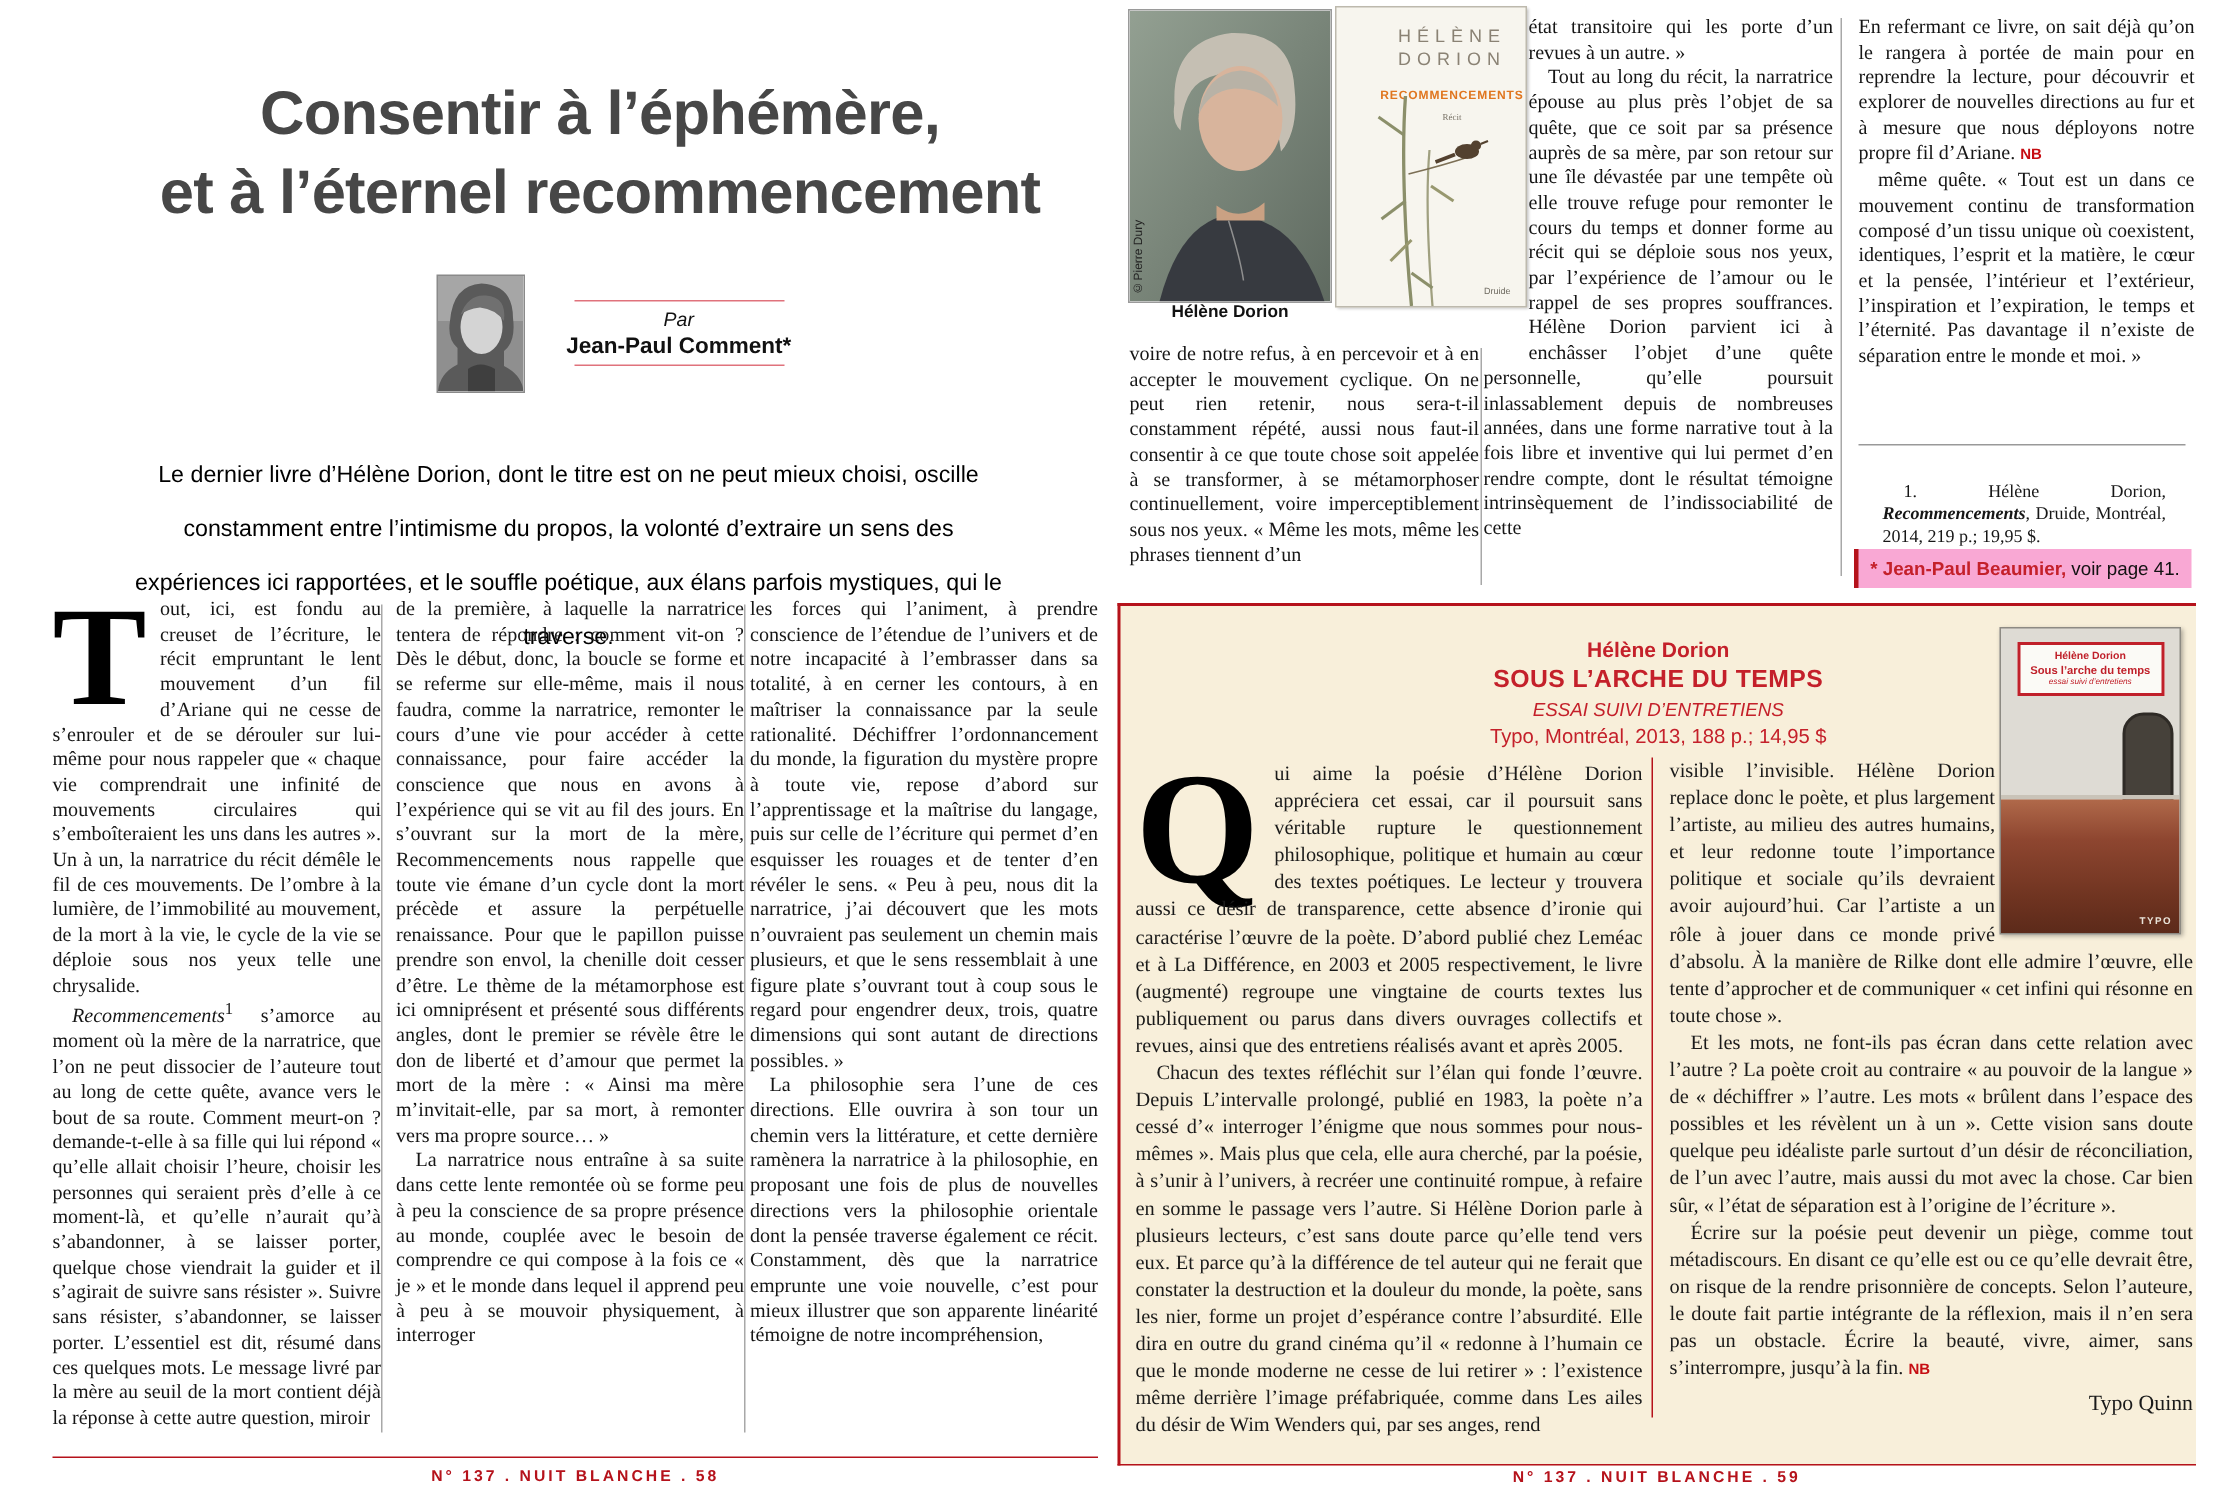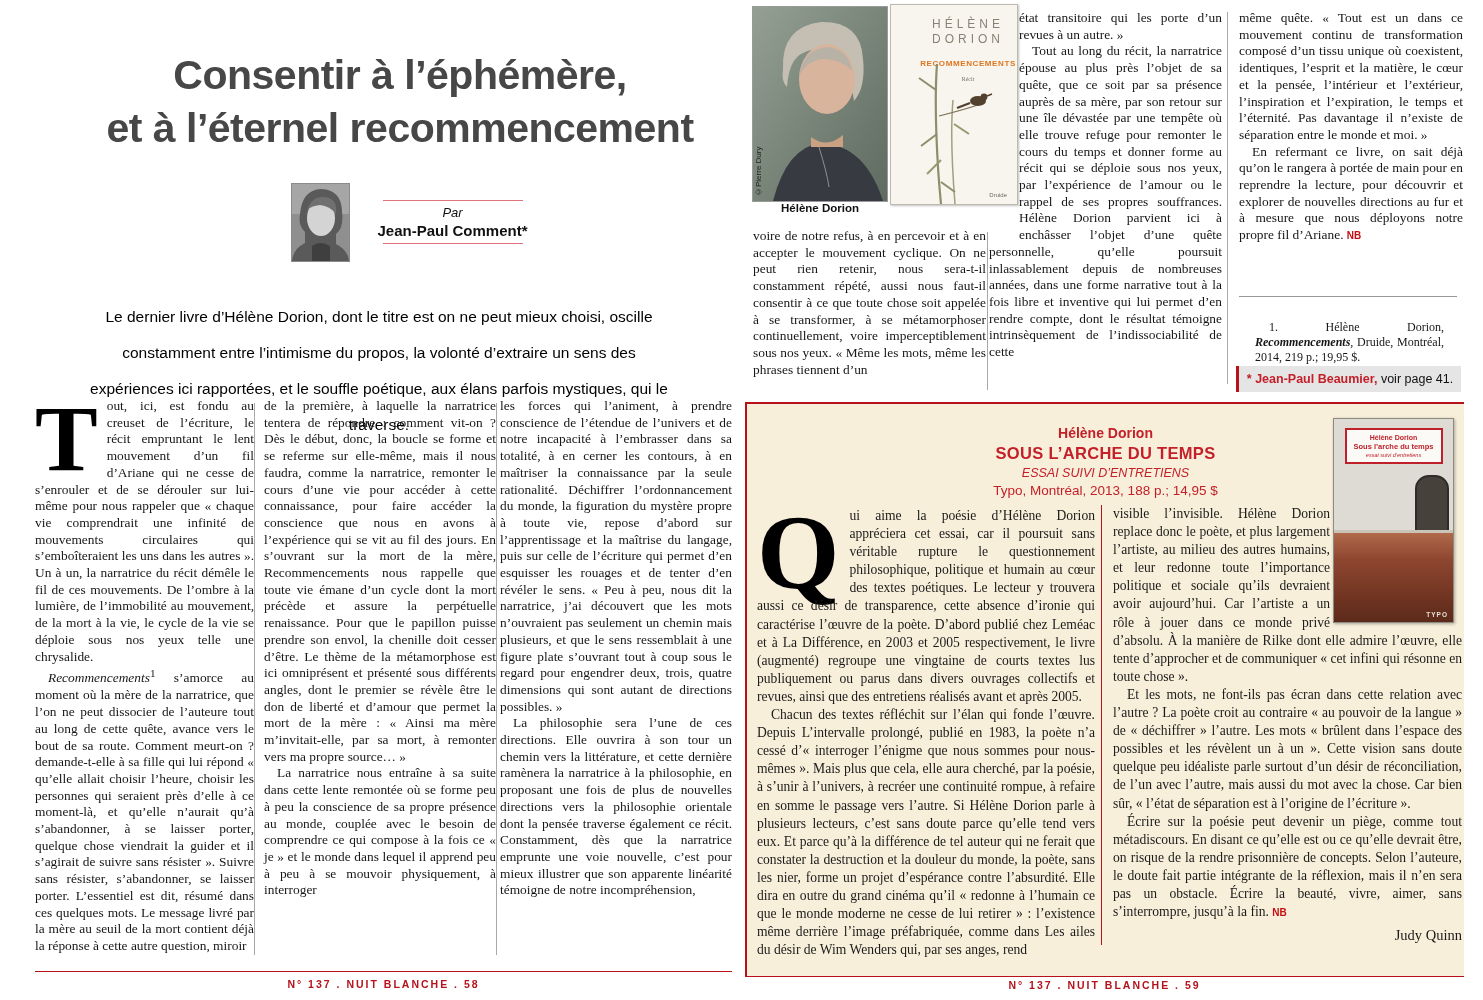--- a/index.html
+++ b/index.html
@@ -57,21 +57,21 @@
     font-family:"Liberation Sans",sans-serif;font-weight:bold;font-size:8px;letter-spacing:.6px;color:#e0761f;}
   .cover1-genre{margin-top:8px;text-align:center;padding-left:28px;font-size:6px;color:#7a7468;}
   .cover1-pub{position:absolute;right:10px;bottom:6px;font-size:6px;color:#6e6a60;
     font-family:"Liberation Sans",sans-serif;}
   .cover1 svg.bamboo{position:absolute;left:0;bottom:0;}
 
   
   .fn-rule{left:1239px;top:296px;width:218px;height:1px;background:#999;}
   .footnote{left:1239px;top:304px;width:221px;font-size:12px;line-height:15px;text-align:justify;}
   .footnote p{margin:16px;text-indent:14px;}
-  .author-box{left:1236px;top:366px;width:214px;background:#e5e5e5;border-left:3px solid #b5121b;
+  .author-box{left:1236px;top:366px;width:214px;background:#f9a8d4;border-left:3px solid #b5121b;
     padding:6px 4px;text-align:center;font-family:"Liberation Sans",sans-serif;font-size:12.5px;color:#111;}
   .author-box .red{color:#c4202a;font-weight:bold;}
 
   
   .cream{left:745px;top:402px;width:717px;height:572px;background:#f8efda;
     border-top:2px solid #b5121b;border-left:2px solid #b5121b;border-bottom:1.5px solid #b5121b;}
   .r-head{margin-top:20px;text-align:center;color:#c4202a;font-family:"Liberation Sans",sans-serif;}
   .r-head .a{font-weight:bold;font-size:14px;line-height:19px;}
   .r-head .t{font-weight:bold;font-size:16.5px;line-height:21px;letter-spacing:.3px;}
   .r-head .s{font-style:italic;font-size:12.5px;line-height:18px;}
@@ -199,22 +199,22 @@
     <p>voire de notre refus, à en percevoir et à en accepter le mouvement cyclique. On ne peut rien retenir, nous sera-t-il constamment répété, aussi nous faut-il consentir à ce que toute chose soit appelée à se transformer, à se métamorphoser continuellement, voire imperceptiblement sous nos yeux. « Même les mots, même les phrases tiennent d’un</p>
   </div>
   <div class="vrule" style="left:987px;top:232px;height:158px;"></div>
   <div class="abs lcol" id="lcol5">
     <span class="wrap-l"></span>
     <p>état transitoire qui les porte d’un revues à un autre. »</p>
     <p>Tout au long du récit, la narratrice épouse au plus près l’objet de sa quête, que ce soit par sa présence auprès de sa mère, par son retour sur une île dévastée par une tempête où elle trouve refuge pour remonter le cours du temps et donner forme au récit qui se déploie sous nos yeux, par l’expérience de l’amour ou le rappel de ses propres souffrances. Hélène Dorion parvient ici à enchâsser l’objet d’une quête personnelle, qu’elle poursuit inlassablement depuis de nombreuses années, dans une forme narrative tout à la fois libre et inventive qui lui permet d’en rendre compte, dont le résultat témoigne intrinsèquement de l’indissociabilité de cette</p>
   </div>
   <div class="vrule" style="left:1227px;top:12px;height:372px;"></div>
   <div class="abs lcol" id="lcol6">
+    <p><span>En refermant ce livre, on sait déjà qu’on le rangera à portée de main pour en reprendre la lecture, pour découvrir et explorer de nouvelles directions au fur et à mesure que nous déployons notre propre fil d’Ariane. </span><span class="nb">NB</span></p>
     <p>même quête. « Tout est un dans ce mouvement continu de transformation composé d’un tissu unique où coexistent, identiques, l’esprit et la matière, le cœur et la pensée, l’intérieur et l’extérieur, l’inspiration et l’expiration, le temps et l’éternité. Pas davantage il n’existe de séparation entre le monde et moi. »</p>
-    <p><span>En refermant ce livre, on sait déjà qu’on le rangera à portée de main pour en reprendre la lecture, pour découvrir et explorer de nouvelles directions au fur et à mesure que nous déployons notre propre fil d’Ariane. </span><span class="nb">NB</span></p>
   </div>
 
   <div class="abs fn-rule"></div>
   <div class="abs footnote">
     <p><span>1. Hélène Dorion, </span><span class="ital" style="font-weight:bold;">Recommencements</span><span>, Druide, Montréal, 2014, 219 p.; 19,95 $.</span></p>
   </div>
   <div class="abs author-box">
     <span class="red">* Jean-Paul Beaumier,</span><span> voir page 41.</span>
   </div>
 
@@ -231,21 +231,21 @@
 
   <div class="rcol" id="rcolA">
     <p><span class="dropcap dropcap-Q">Q</span><span>ui aime la poésie d’Hélène Dorion appréciera cet essai, car il poursuit sans véritable rupture le questionnement philosophique, politique et humain au cœur des textes poétiques. Le lecteur y trouvera aussi ce désir de transparence, cette absence d’ironie qui caractérise l’œuvre de la poète. D’abord publié chez Leméac et à La Différence, en 2003 et 2005 respectivement, le livre (augmenté) regroupe une vingtaine de courts textes lus publiquement ou parus dans divers ouvrages collectifs et revues, ainsi que des entretiens réalisés avant et après 2005.</span></p>
     <p>Chacun des textes réfléchit sur l’élan qui fonde l’œuvre. Depuis L’intervalle prolongé, publié en 1983, la poète n’a cessé d’« interroger l’énigme que nous sommes pour nous-mêmes ». Mais plus que cela, elle aura cherché, par la poésie, à s’unir à l’univers, à recréer une continuité rompue, à refaire en somme le passage vers l’autre. Si Hélène Dorion parle à plusieurs lecteurs, c’est sans doute parce qu’elle tend vers eux. Et parce qu’à la différence de tel auteur qui ne ferait que constater la destruction et la douleur du monde, la poète, sans les nier, forme un projet d’espérance contre l’absurdité. Elle dira en outre du grand cinéma qu’il « redonne à l’humain ce que le monde moderne ne cesse de lui retirer » : l’existence même derrière l’image préfabriquée, comme dans Les ailes du désir de Wim Wenders qui, par ses anges, rend</p>
   </div>
   <div class="rcol" id="rcolB">
     <span class="wrap-r"></span>
     <p>visible l’invisible. Hélène Dorion replace donc le poète, et plus largement l’artiste, au milieu des autres humains, et leur redonne toute l’importance politique et sociale qu’ils devraient avoir aujourd’hui. Car l’artiste a un rôle à jouer dans ce monde privé d’absolu. À la manière de Rilke dont elle admire l’œuvre, elle tente d’approcher et de communiquer « cet infini qui résonne en toute chose ».</p>
     <p>Et les mots, ne font-ils pas écran dans cette relation avec l’autre ? La poète croit au contraire « au pouvoir de la langue » de « déchiffrer » l’autre. Les mots « brûlent dans l’espace des possibles et les révèlent un à un ». Cette vision sans doute quelque peu idéaliste parle surtout d’un désir de réconciliation, de l’un avec l’autre, mais aussi du mot avec la chose. Car bien sûr, « l’état de séparation est à l’origine de l’écriture ».</p>
     <p><span>Écrire sur la poésie peut devenir un piège, comme tout métadiscours. En disant ce qu’elle est ou ce qu’elle devrait être, on risque de la rendre prisonnière de concepts. Selon l’auteure, le doute fait partie intégrante de la réflexion, mais il n’en sera pas un obstacle. Écrire la beauté, vivre, aimer, sans s’interrompre, jusqu’à la fin. </span><span class="nb">NB</span></p>
-    <div class="signature">Judy Quinn</div>
+    <div class="signature">Typo Quinn</div>
   </div>
 
   <div class="abs cover2">
     <div class="cover2-label">
       <div class="la">Hélène Dorion</div>
       <div class="lt">Sous l’arche du temps</div>
       <div class="ls">essai suivi d’entretiens</div>
     </div>
     <div class="cover2-arch"></div>
     <div class="cover2-sill"></div>

